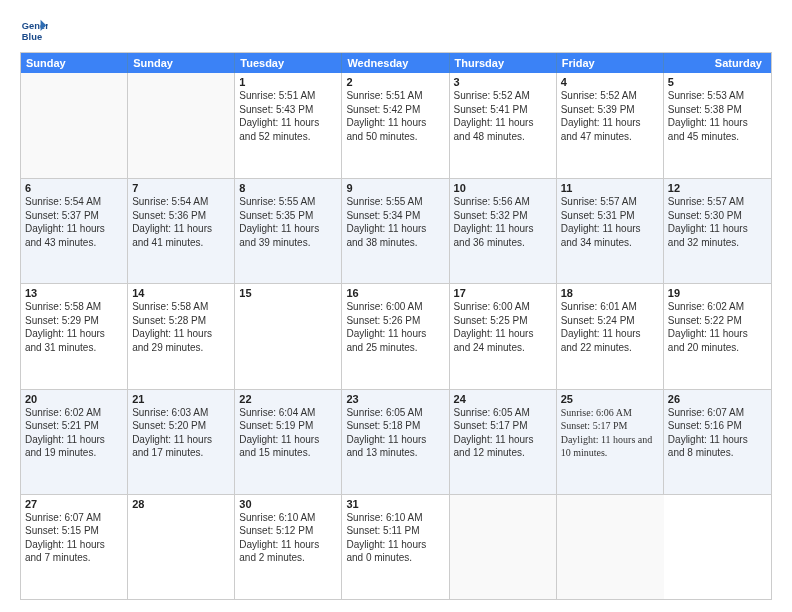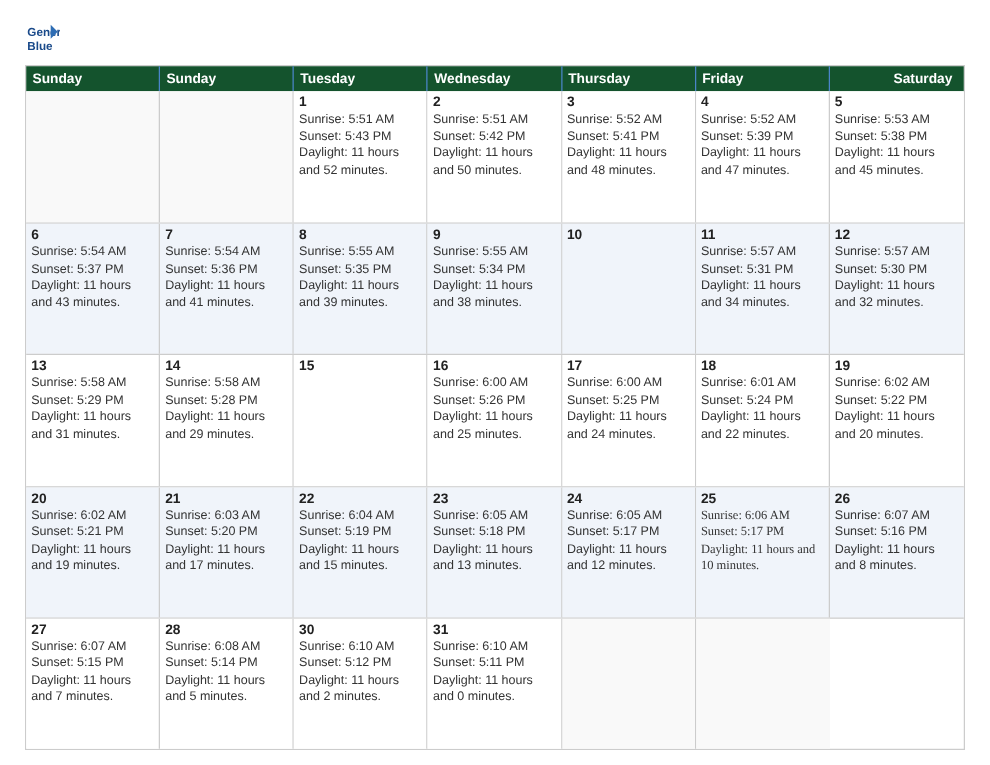--- a/index.html
+++ b/index.html
@@ -53,21 +53,21 @@
     }
     .calendar {
       flex: 1;
       display: flex;
       flex-direction: column;
       border: 1px solid #ccc;
     }
     .cal-header {
       display: grid;
       grid-template-columns: repeat(7, 1fr);
-      background: #14532d;
+      background: #3b82f6;
     }
     .cal-header-cell {
       color: #fff;
       font-size: 11px;
       font-weight: bold;
       padding: 4px 5px;
       text-align: left;
       border-right: 1px solid #4a85c8;
     }
     .cal-header-cell:last-child { border-right: none; margin-left: 46px; }
@@ -192,20 +192,23 @@
 Daylight: 11 hours and 39 minutes.</div>
           </div>
           <div class="cal-cell alt-row">
             <div class="day-num">9</div>
             <div class="cell-text" style="white-space: pre-wrap;">Sunrise: 5:55 AM
 Sunset: 5:34 PM
 Daylight: 11 hours and 38 minutes.</div>
           </div>
           <div class="cal-cell alt-row">
             <div class="day-num">10</div>
+            <div class="cell-text" style="white-space: pre-wrap;">Sunrise: 5:56 AM
+Sunset: 5:32 PM
+Daylight: 11 hours and 36 minutes.</div>
           </div>
           <div class="cal-cell alt-row">
             <div class="day-num">11</div>
             <div class="cell-text" style="white-space: pre-wrap;">Sunrise: 5:57 AM
 Sunset: 5:31 PM
 Daylight: 11 hours and 34 minutes.</div>
           </div>
           <div class="cal-cell alt-row">
             <div class="day-num">12</div>
             <div class="cell-text" style="white-space: pre-wrap;">Sunrise: 5:57 AM
@@ -300,23 +303,20 @@
         </div>
         <div class="cal-row">
           <div class="cal-cell">
             <div class="day-num">27</div>
             <div class="cell-text" style="white-space: pre-wrap;">Sunrise: 6:07 AM
 Sunset: 5:15 PM
 Daylight: 11 hours and 7 minutes.</div>
           </div>
           <div class="cal-cell">
             <div class="day-num">28</div>
-            <div class="cell-text" style="white-space: pre-wrap;">Sunrise: 6:08 AM
-Sunset: 5:14 PM
-Daylight: 11 hours and 5 minutes.</div>
           </div>
           <div class="cal-cell">
             <div class="day-num">30</div>
             <div class="cell-text" style="white-space: pre-wrap;">Sunrise: 6:10 AM
 Sunset: 5:12 PM
 Daylight: 11 hours and 2 minutes.</div>
           </div>
           <div class="cal-cell">
             <div class="day-num">31</div>
             <div class="cell-text" style="white-space: pre-wrap;">Sunrise: 6:10 AM

